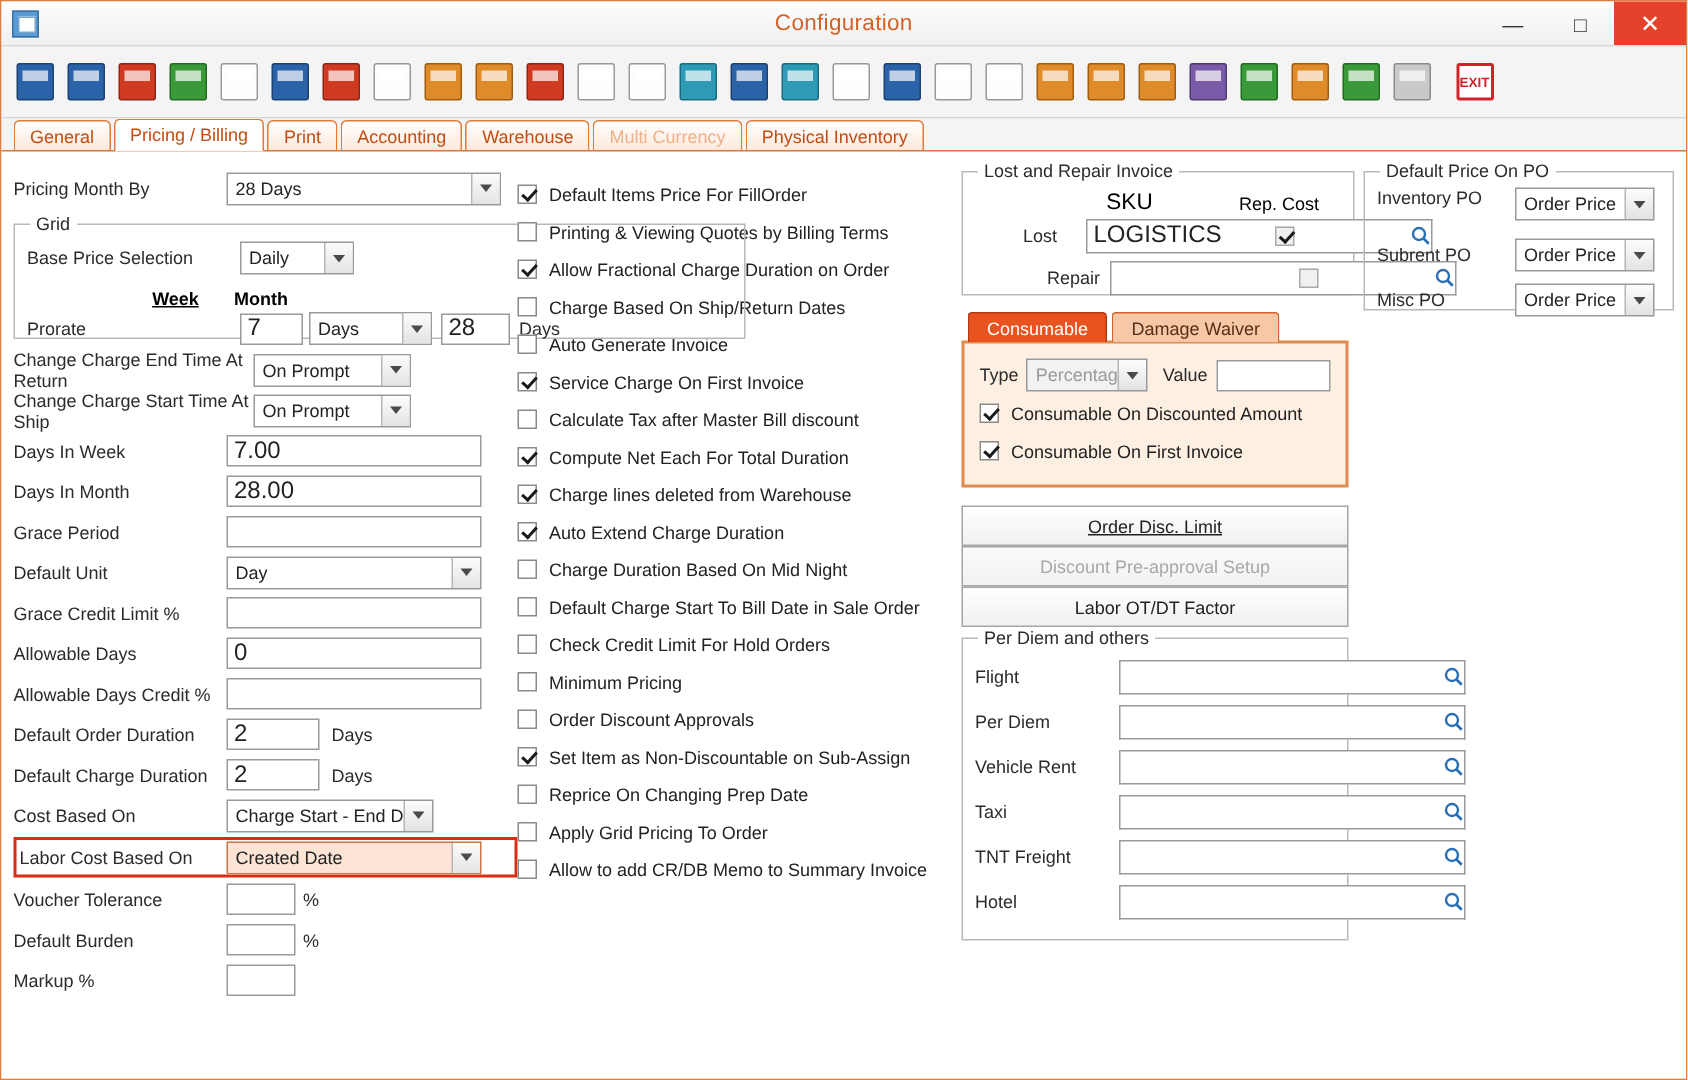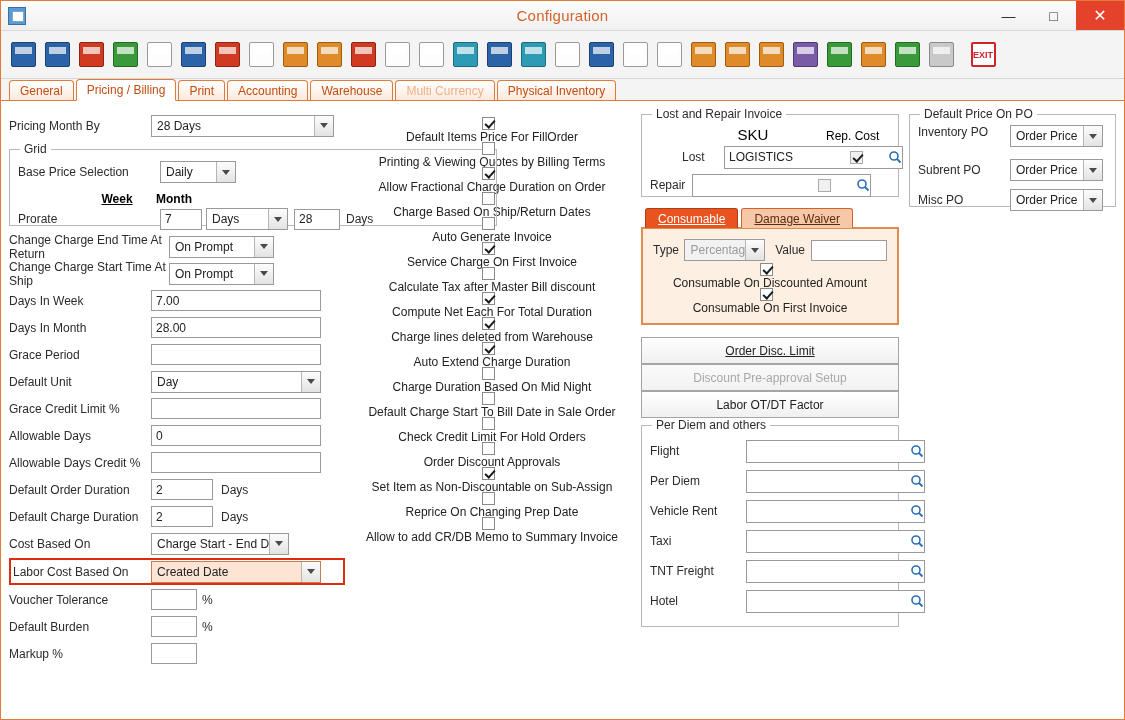--- a/index.html
+++ b/index.html
@@ -178,21 +178,21 @@
   .lbl {
     color: #2b2b2b;
     font-size: 12px;
   }
   .col-left .lbl { width: 142px; flex: 0 0 142px; }
   input.tf {
     height: 21px;
     border: 1px solid #9a9a9a;
     background: #fff;
     font-family: "Liberation Sans", sans-serif;
-    font-size: 12px;
+    font-size: 16px;
     padding: 0 4px;
     color: #222;
     outline: none;
   }
   .sel {
     height: 22px;
     border: 1px solid #9a9a9a;
     background: #fff;
     display: flex;
     align-items: center;
@@ -231,21 +231,20 @@
     margin-left: 2px;
   }
 
   
   .chk {
     display: flex;
     align-items: center;
     height: 25px;
     font-size: 12px;
     color: #222;
-    flex-direction: column;
   }
   .box {
     width: 13px; height: 13px;
     border: 1px solid #8a8a8a;
     background: #fff;
     margin-right: 8px;
     position: relative;
     flex: 0 0 13px;
   }
   .box.checked:after {
@@ -296,21 +295,20 @@
   .subtabs { display: flex; align-items: flex-end; height: 21px; margin-left: 4px; }
   .subtab {
     padding: 0 12px;
     height: 20px;
     display: flex; align-items: center;
     border: 1px solid #d2622a;
     border-bottom: none;
     border-radius: 3px 3px 0 0;
     font-size: 12px;
     margin-right: 3px;
-    text-decoration: underline;
   }
   .subtab.active { background: #e8531f; color: #fff; border-color: #b03c13; }
   .subtab.inactive { background: #f6c8a8; color: #5a2d11; }
   .subpanel {
     border: 2px solid #e08b4f;
     background: #fdf0e3;
     padding: 8px 10px 10px 10px;
     margin-top: -1px;
   }
 
@@ -652,29 +650,37 @@
         <div class="chk">
             <span class="box"></span>
             <span>Default Charge Start To Bill Date in Sale Order</span>
           </div>
         <div class="chk">
             <span class="box"></span>
             <span>Check Credit Limit For Hold Orders</span>
           </div>
         <div class="chk">
             <span class="box"></span>
+            <span>Minimum Pricing</span>
+          </div>
+        <div class="chk">
+            <span class="box"></span>
             <span>Order Discount Approvals</span>
           </div>
         <div class="chk">
             <span class="box checked"></span>
             <span>Set Item as Non-Discountable on Sub-Assign</span>
           </div>
         <div class="chk">
             <span class="box"></span>
             <span>Reprice On Changing Prep Date</span>
+          </div>
+        <div class="chk">
+            <span class="box"></span>
+            <span>Apply Grid Pricing To Order</span>
           </div>
         <div class="chk">
             <span class="box"></span>
             <span>Allow to add CR/DB Memo to Summary Invoice</span>
           </div>
       </div>
 
       <div class="col-right">
         <div style="display:flex;gap:10px;">
 
@@ -695,21 +701,21 @@
                         <circle cx="6" cy="6" r="4" fill="none" stroke="#2a6fb5" stroke-width="1.6"></circle>
                         <line x1="9" y1="9" x2="12.5" y2="12.5" stroke="#2a6fb5" stroke-width="1.8"></line>
                       </svg>
                   </div>
                 </div>
                 <div style="width:44px;display:flex;justify-content:center;">
                   <span class="box checked" style="margin-right:0;border-color:#aaa;background:#f0f0f0;"></span>
                 </div>
               </div>
               <div style="display:flex;align-items:center;height:28px;">
-                <div class="lbl" style="width:42px;">Repair</div>
+                <div class="lbl" style="width:42px;margin-left:48px;">Repair</div>
                 <div class="field-mag" style="width:110px;">
                   <input class="tf" value="" style="">
                   <div class="mag">
                     <svg width="14" height="14" viewBox="0 0 14 14">
                         <circle cx="6" cy="6" r="4" fill="none" stroke="#2a6fb5" stroke-width="1.6"></circle>
                         <line x1="9" y1="9" x2="12.5" y2="12.5" stroke="#2a6fb5" stroke-width="1.8"></line>
                       </svg>
                   </div>
                 </div>
                 <div style="width:44px;display:flex;justify-content:center;">

